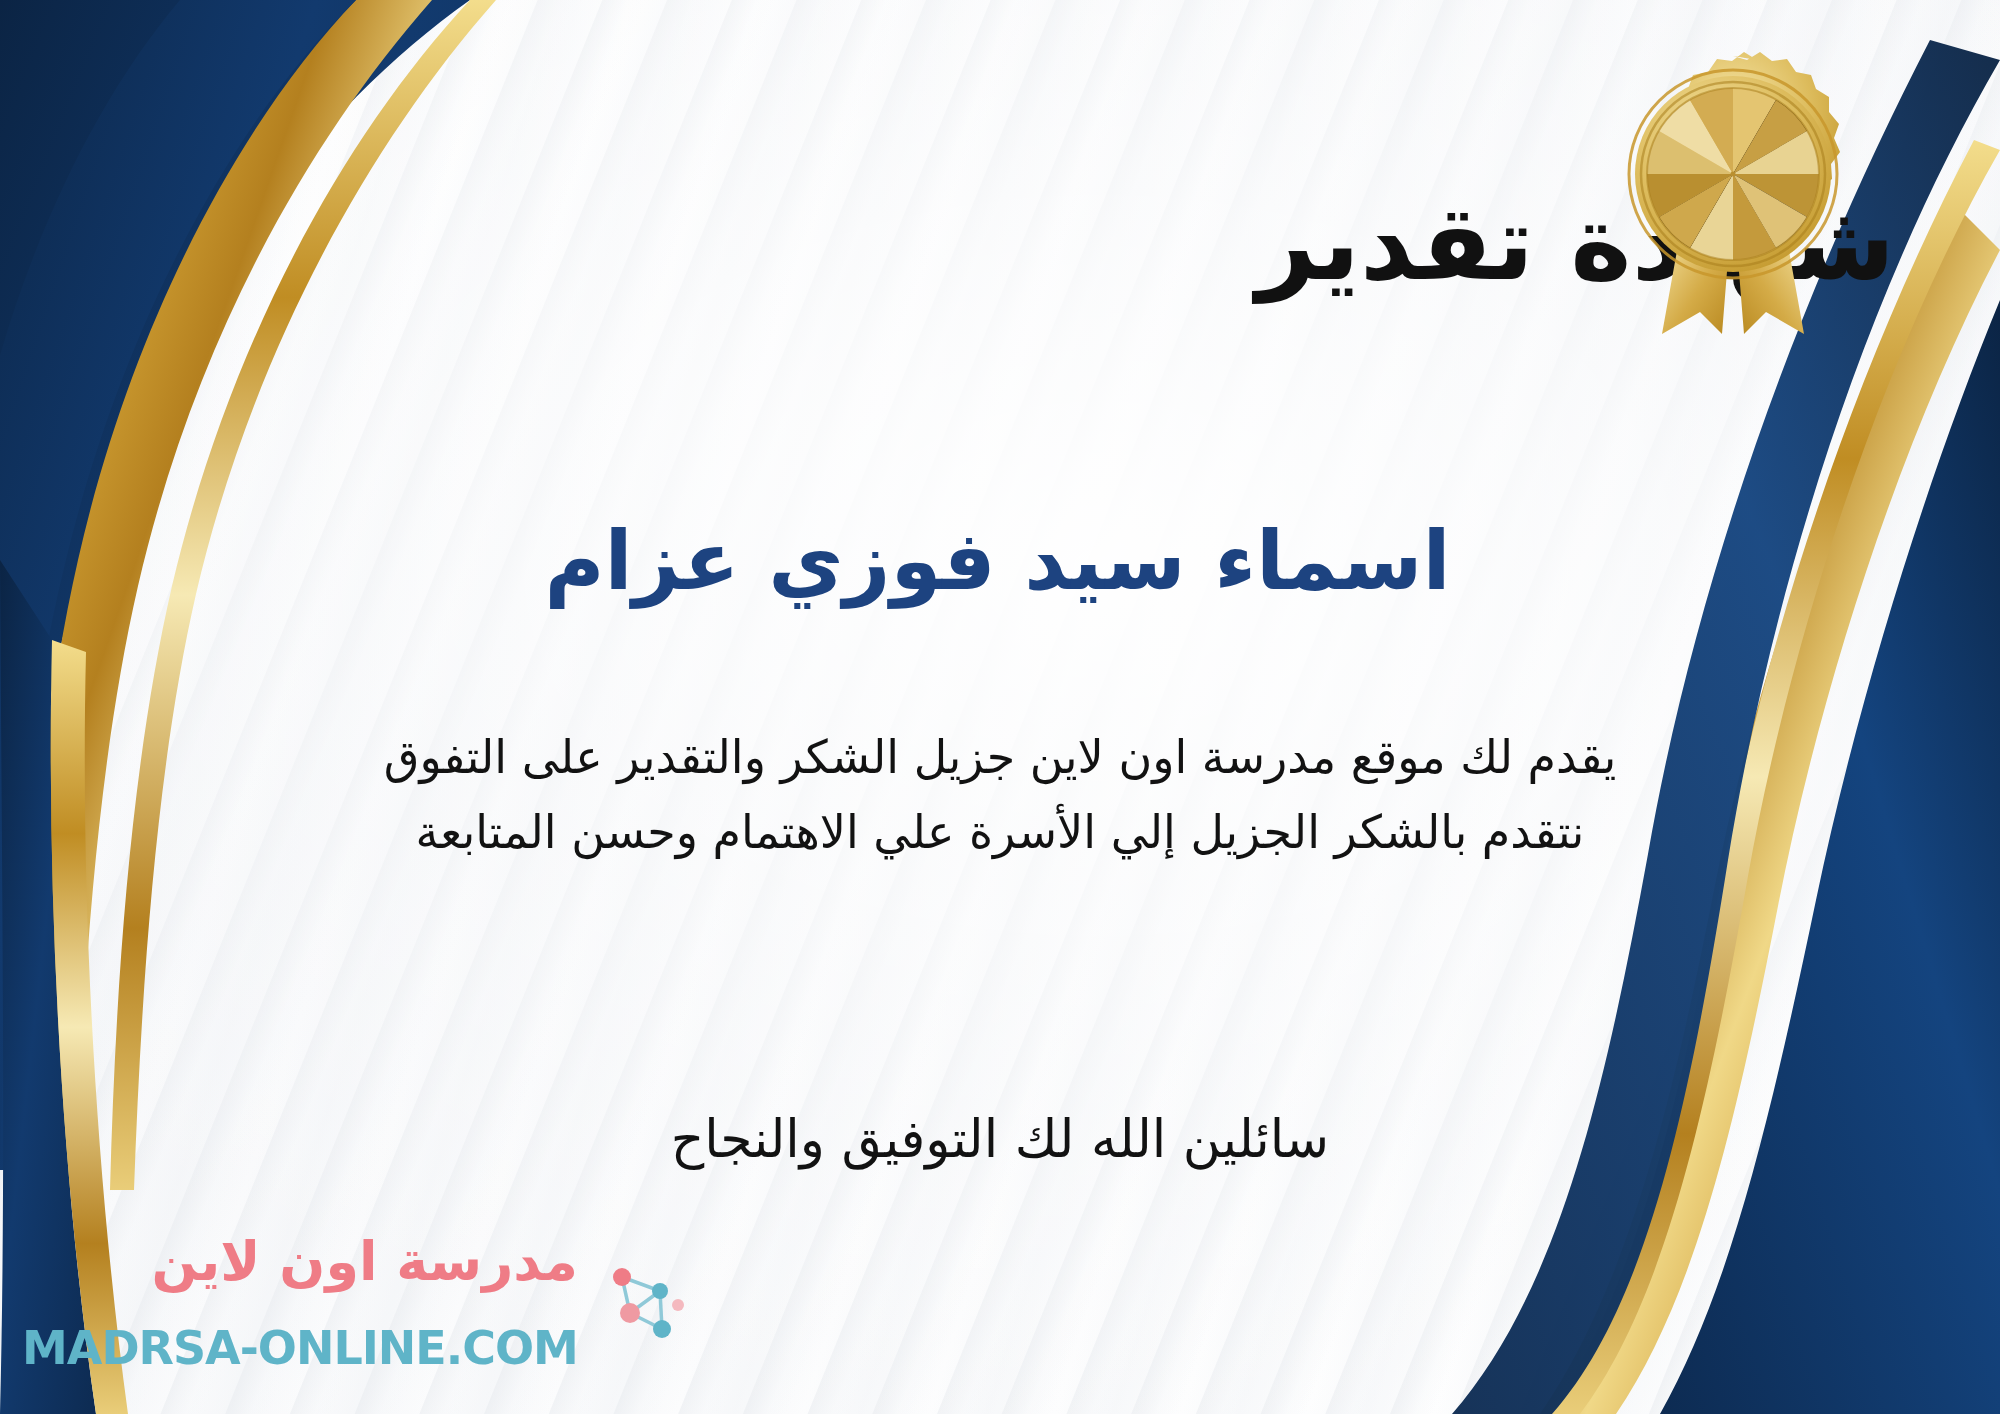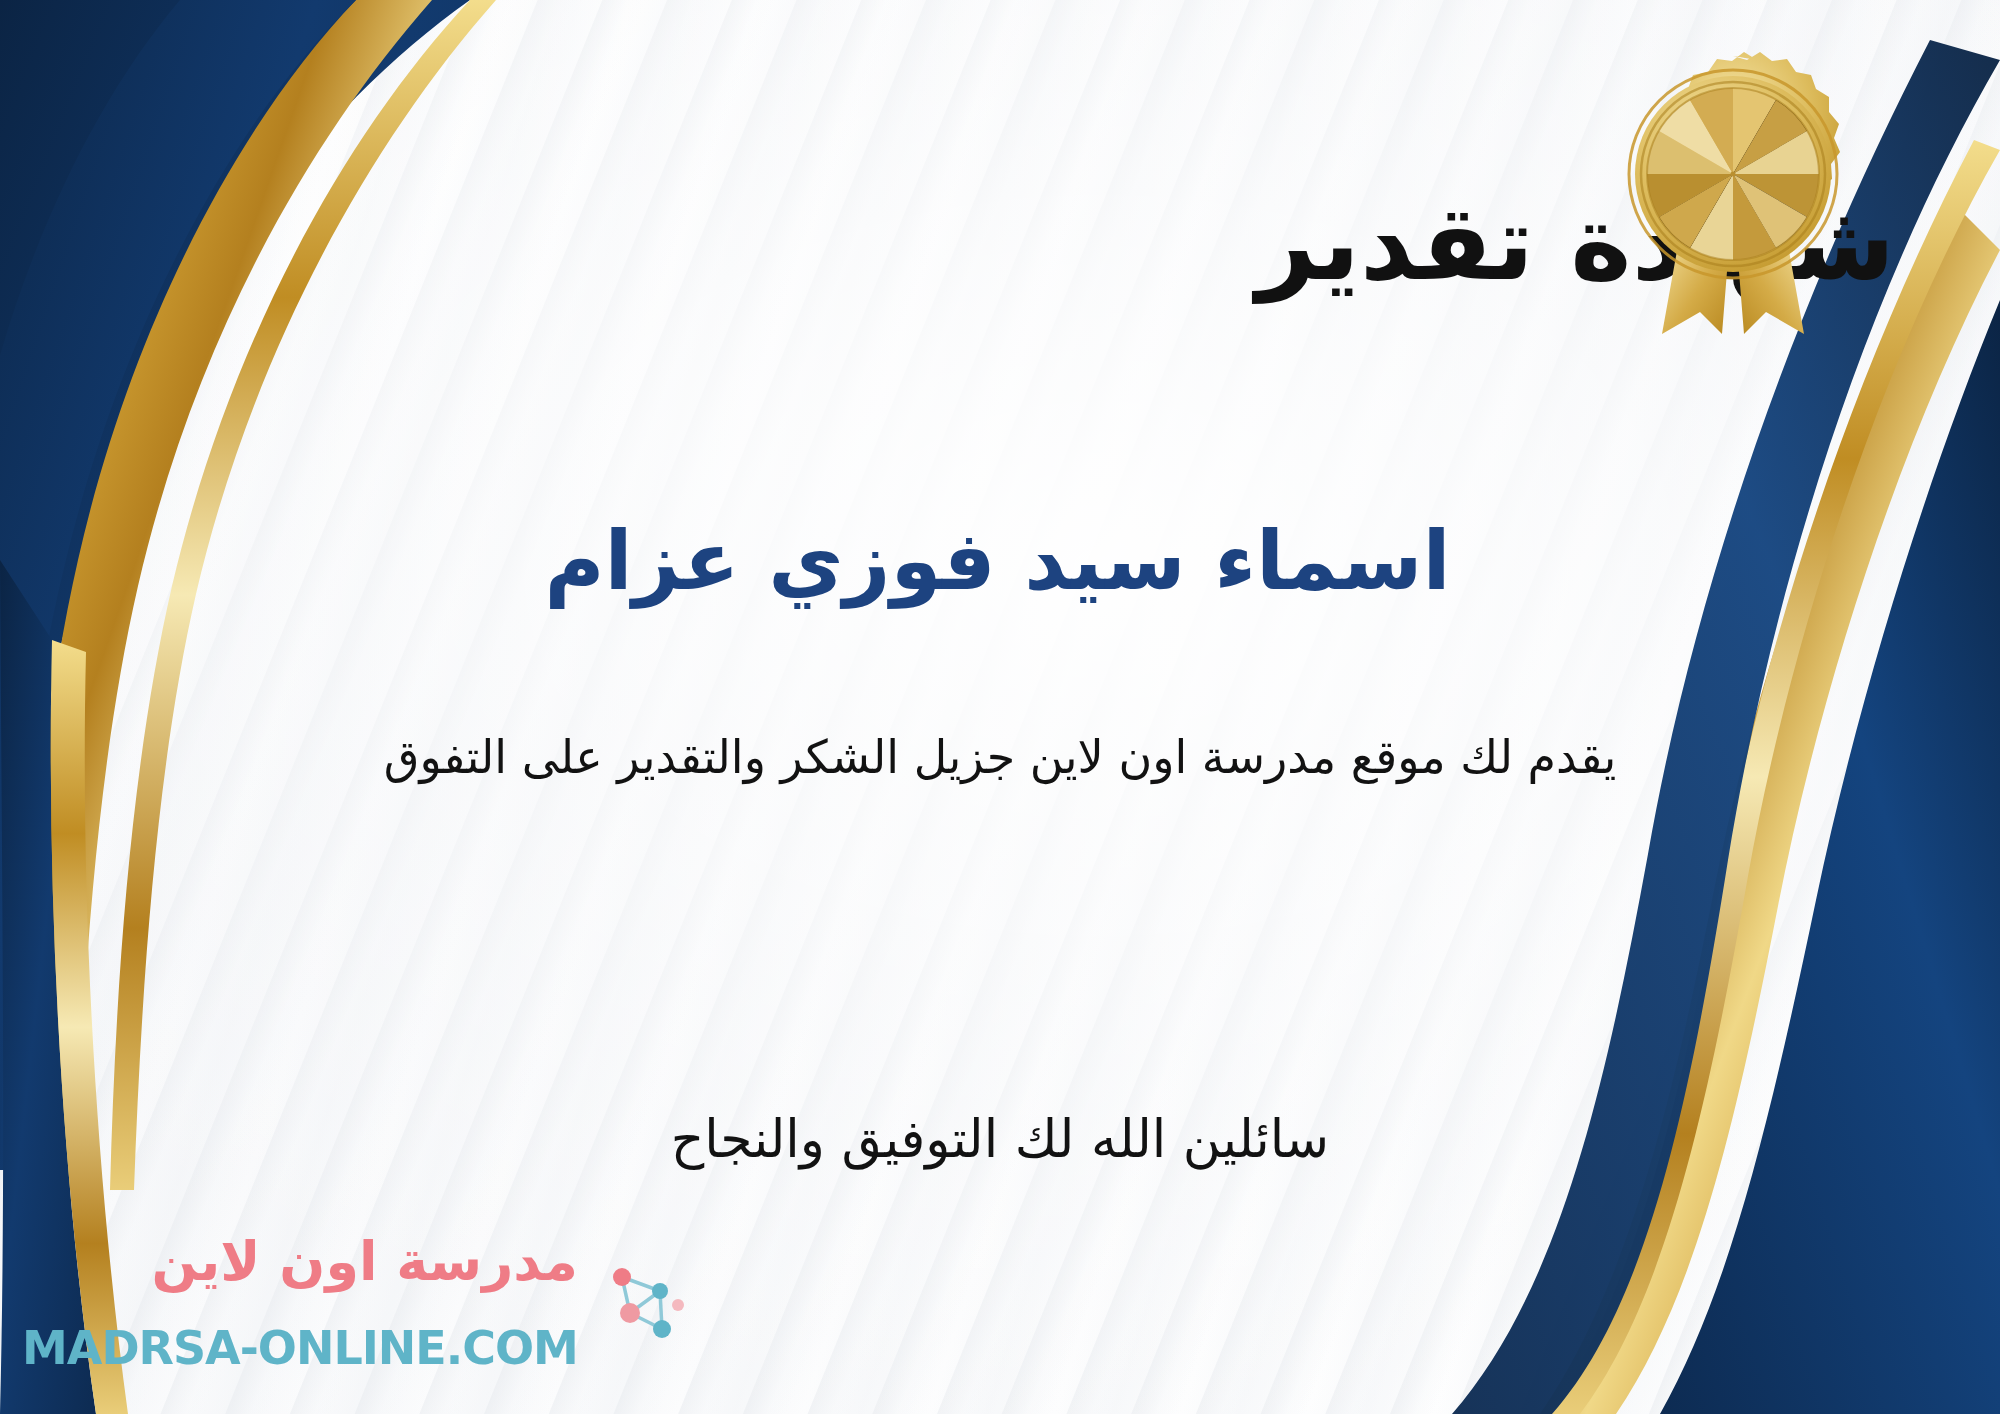--- a/index.html
+++ b/index.html
@@ -321,20 +321,21 @@
   </svg>
 
   <div class="content">
 
     <h1 class="title">شهادة تقدير</h1>
 
     <div class="recipient">اسماء سيد فوزي عزام</div>
 
     <div class="body-block">
       <div class="body-line">يقدم لك موقع مدرسة اون لاين جزيل الشكر  والتقدير على التفوق</div>
+      <div class="body-line">نتقدم  بالشكر الجزيل إلي الأسرة علي الاهتمام وحسن المتابعة</div>
     </div>
 
     <div class="closing">سائلين الله لك التوفيق  والنجاح</div>
   </div>
 
   <div class="brand">
     <div class="brand-text">
       <div class="brand-ar">مدرسة اون لاين</div>
       <div class="brand-en">MADRSA-ONLINE.COM</div>
     </div>

